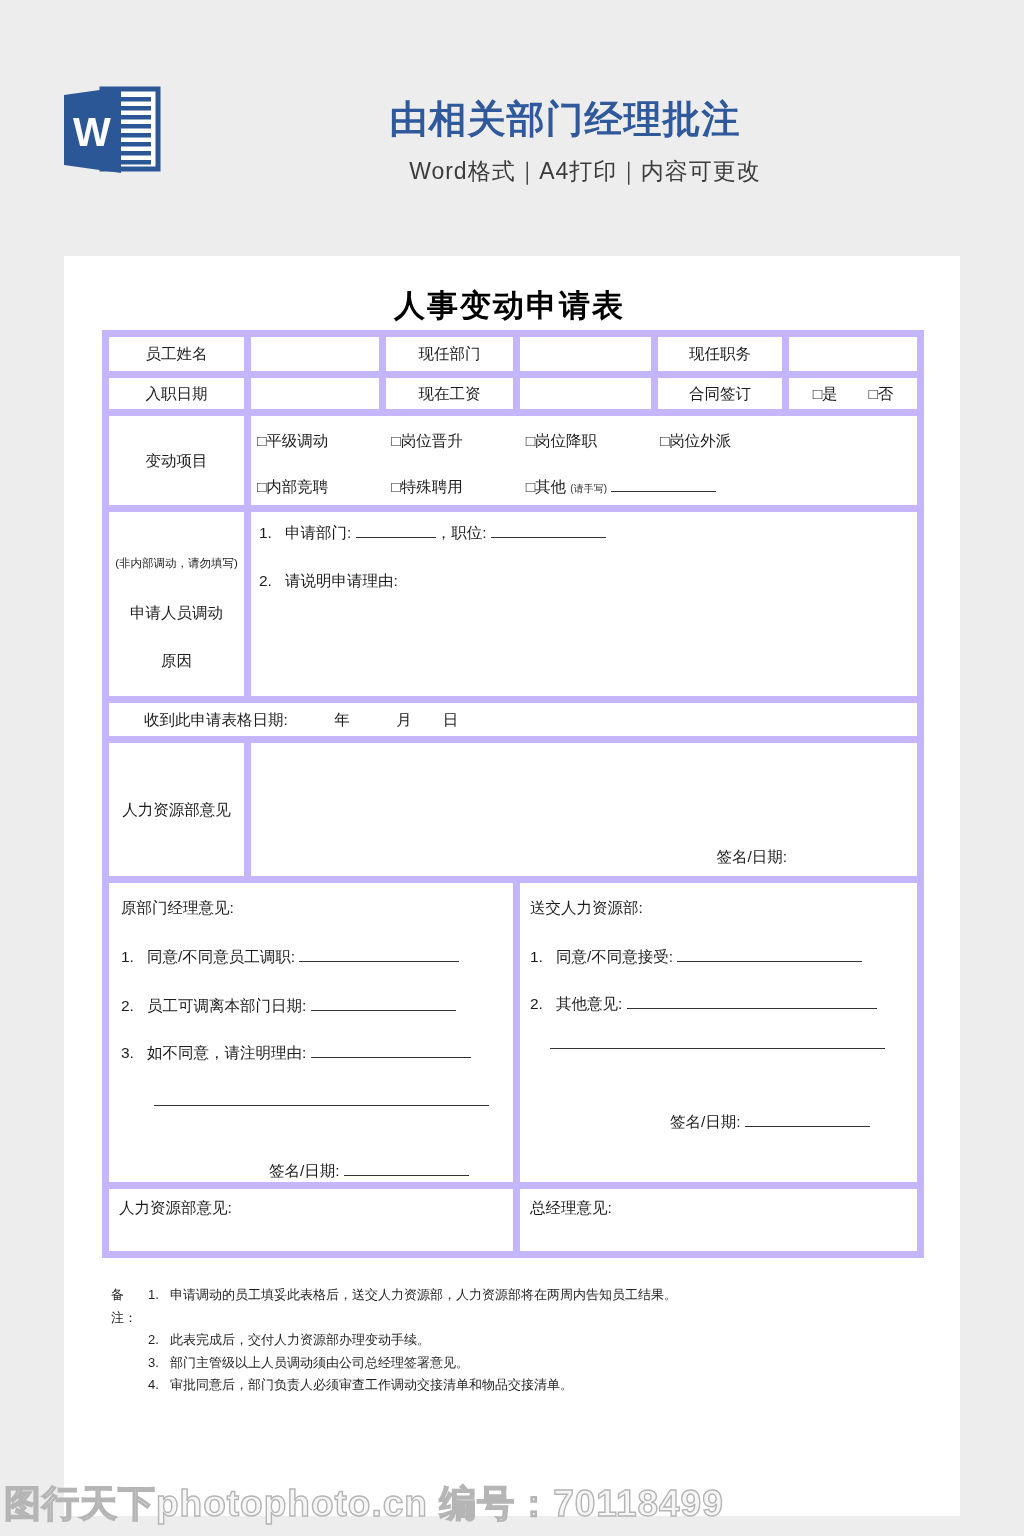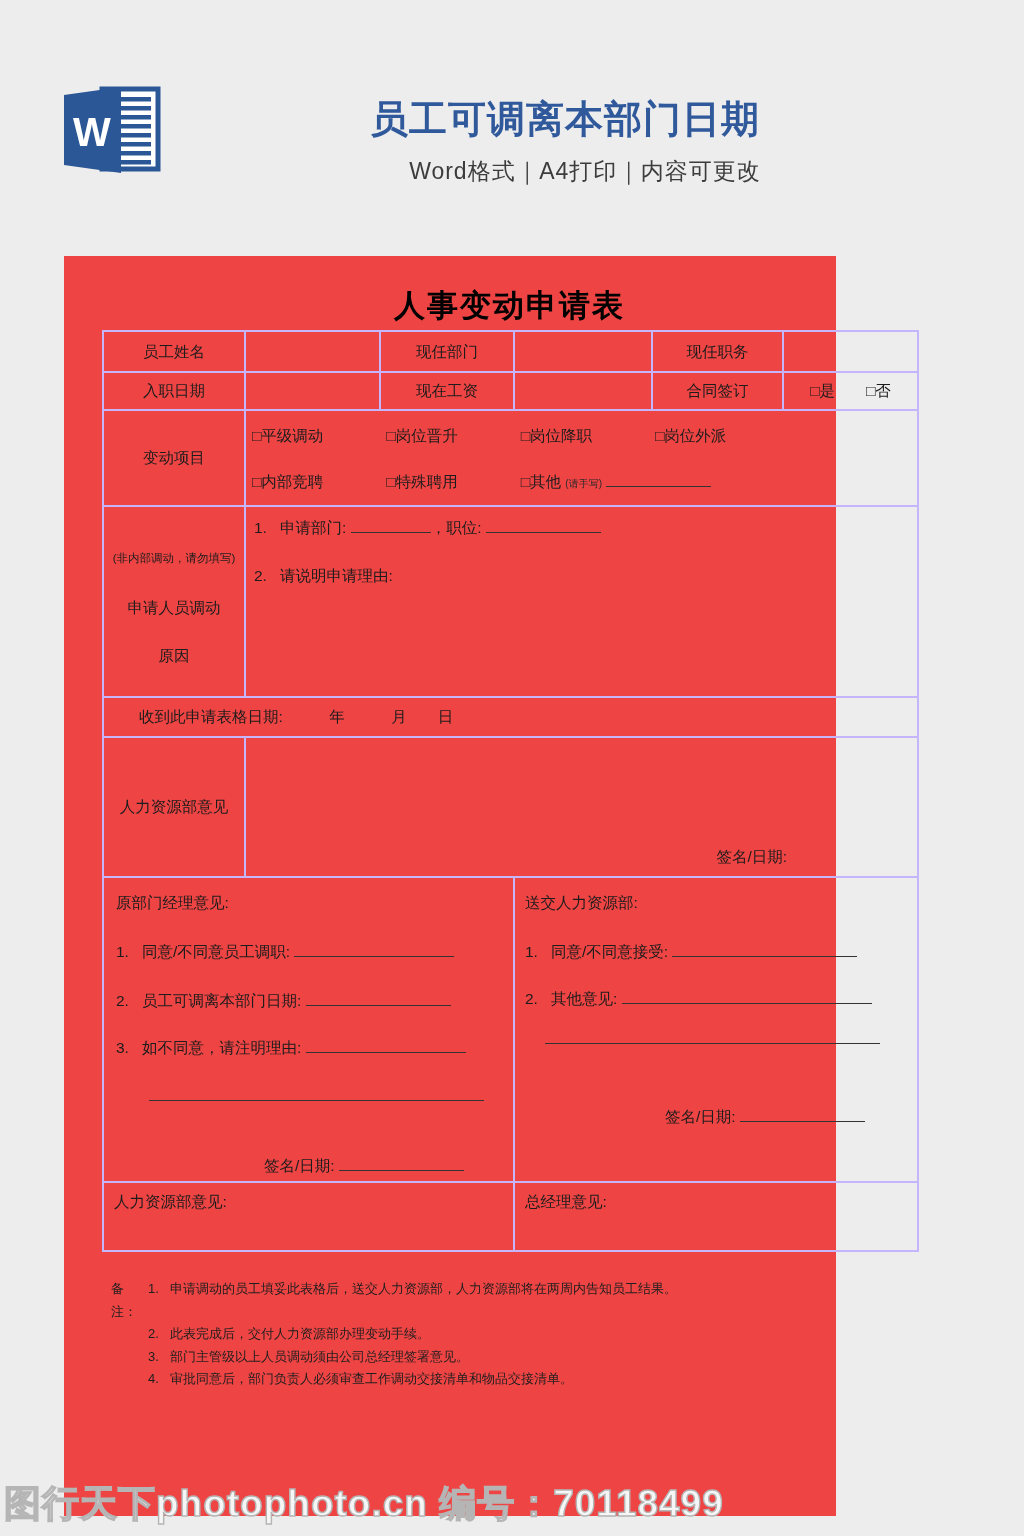--- a/index.html
+++ b/index.html
@@ -16,36 +16,36 @@
     position:absolute; left:355px; top:94px; width:420px;
     text-align:center; font-size:38px; font-weight:bold; color:#30599c;
     letter-spacing:1px; white-space:nowrap;
   }
   .hdr-sub {
     position:absolute; left:375px; top:156px; width:420px;
     text-align:center; font-size:23px; color:#3c3c3c; letter-spacing:1px; white-space:nowrap;
   }
   
   .page {
-    position:absolute; left:64px; top:256px; width:772px; height:1260px;
-    background:#ef4444; box-sizing:border-box; padding:30px 43px 0 38px;
+    position:absolute; left:64px; top:256px; width:896px; height:1260px;
+    background:#ffffff; box-sizing:border-box; padding:30px 43px 0 38px;
   }
   .form-title {
     width:815px; text-align:center;
     font-family:"Liberation Serif","DejaVu Serif",serif;
     font-size:31px; font-weight:bold; letter-spacing:2px; color:#000;
     line-height:40px; margin-bottom:4px; white-space:nowrap;
   }
   
   table.form {
     width:815px; table-layout:fixed; border-collapse:collapse;
     border:1px solid #4a4a4a; border-top:2px solid #ababab; border-bottom:2px solid #ababab;
   }
   table.form td {
-    border:2px solid #c4b5fd; padding:0;
+    border:7px solid #c4b5fd; padding:0;
     font-size:15.5px; color:#1c1c1c; line-height:22px;
     overflow:hidden;
     margin-left:44px;
   }
   td.lbl { text-align:center; vertical-align:middle; white-space:nowrap; }
   td.hdrrow { text-align:center; vertical-align:middle; }
   .padL { padding-left:8px !important; vertical-align:middle; white-space:nowrap; }
   .cbitem { display:inline-block; width:130px; white-space:nowrap; }
   .small { font-size:10px; color:#2a2a2a; }
   .bl { display:inline-block; border-bottom:1px solid #333; height:15px; vertical-align:baseline; }
@@ -104,21 +104,21 @@
     <rect x="57" y="33" width="37" height="4.5" fill="#2b5797"></rect>
     <rect x="57" y="42" width="37" height="4.5" fill="#2b5797"></rect>
     <rect x="57" y="51" width="37" height="4.5" fill="#2b5797"></rect>
     <rect x="57" y="60" width="37" height="4.5" fill="#2b5797"></rect>
     <rect x="57" y="69" width="37" height="4.5" fill="#2b5797"></rect>
     <rect x="57" y="78" width="37" height="4.5" fill="#2b5797"></rect>
     <polygon points="7,13 64,5 64,91 7,83" fill="#2b5797"></polygon>
     <text x="35" y="64" font-size="40" font-weight="bold" fill="#ffffff" text-anchor="middle">W</text>
   </svg>
 </div>
-<div class="hdr-title">员工可调离本部门日期</div>
+<div class="hdr-title">由相关部门经理批注</div>
 <div class="hdr-sub">Word格式｜A4打印｜内容可更改</div>
 
 <div class="page">
 
   <div class="form-title">人事变动申请表</div>
 
   <table class="form">
     <colgroup>
       <col style="width:142px">
         <col style="width:135px">

